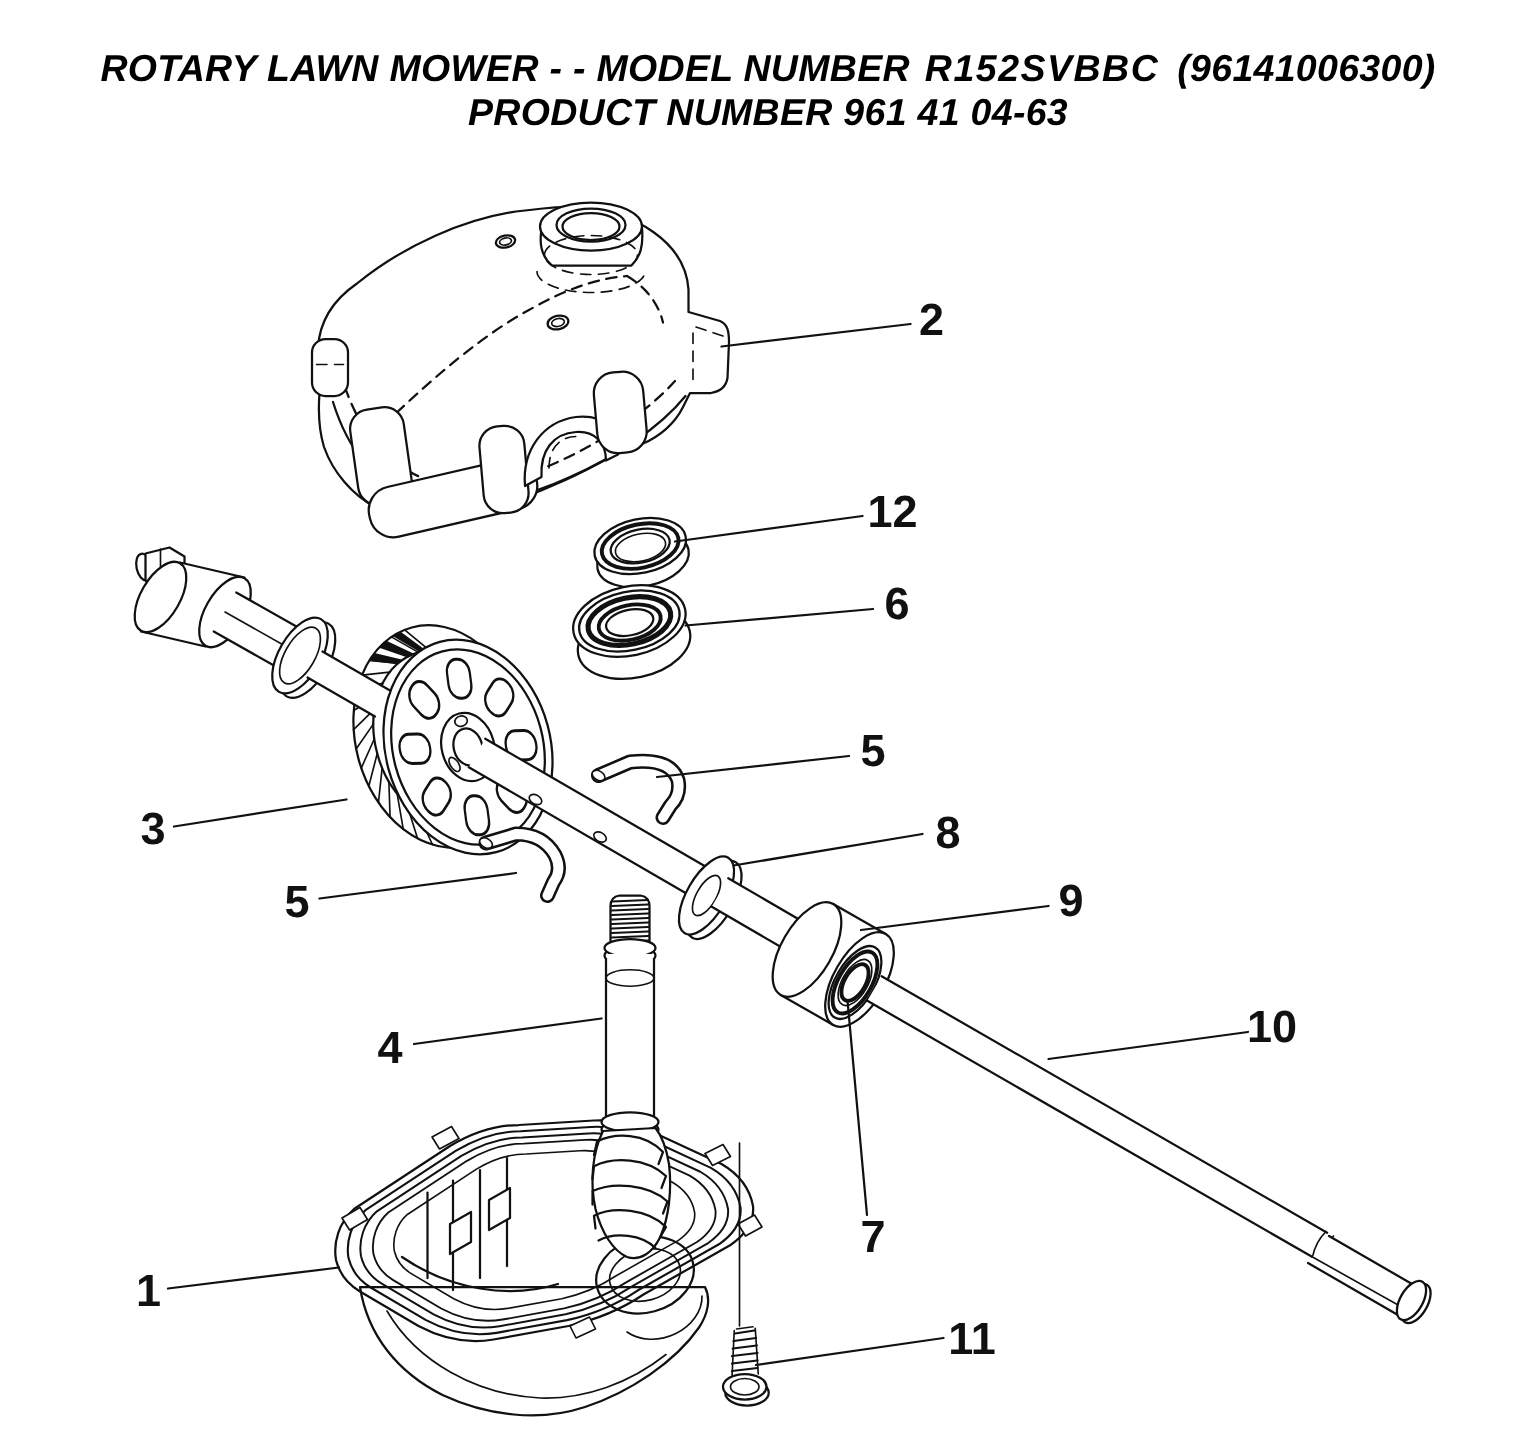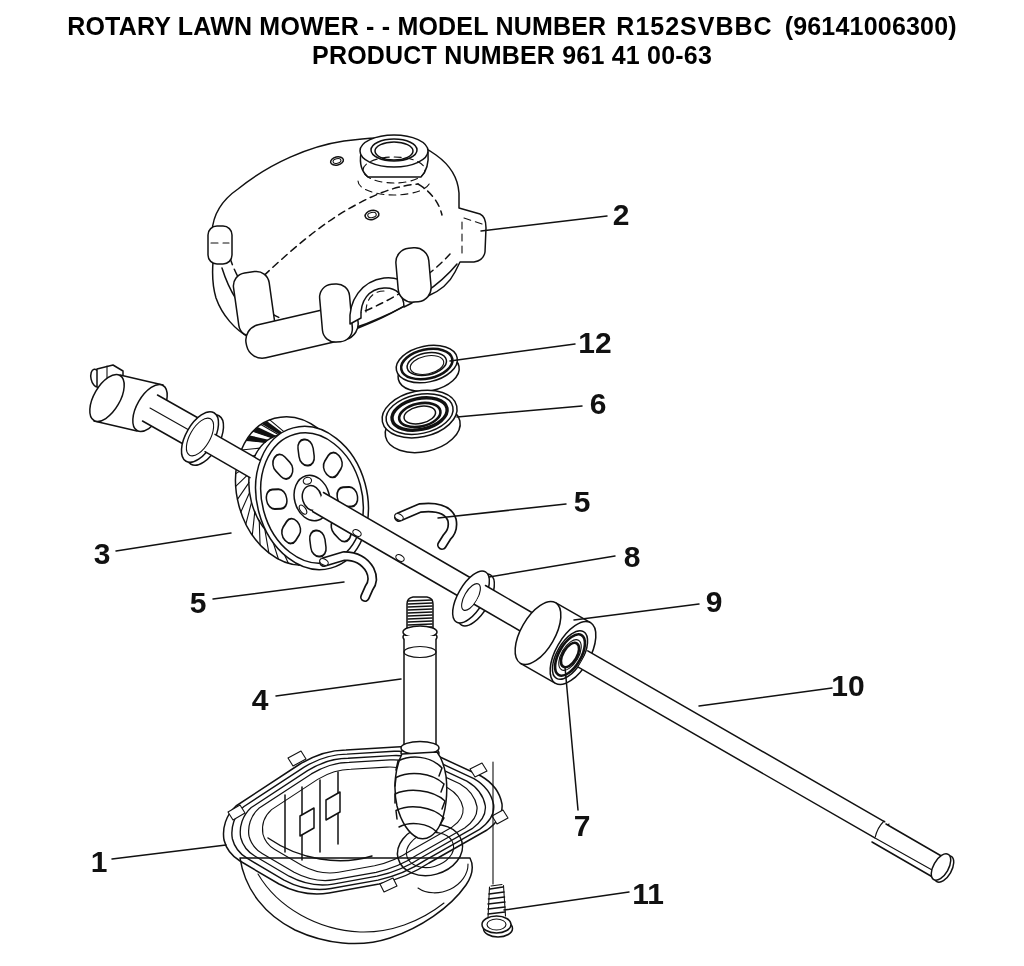--- a/index.html
+++ b/index.html
@@ -1,17 +1,17 @@
 <!DOCTYPE html>
 <html><head>
 <meta charset="utf-8">
 <style>
   html,body{margin:0;padding:0;background:#fff;width:1024px;height:966px;overflow:hidden;}
   .page{position:relative;width:1024px;height:966px;background:#fff;font-family:"Liberation Sans",sans-serif;}
-  .hdr{position:absolute;top:12px;left:0;width:1024px;text-align:center;color:#000;}
+  .hdr{position:absolute;top:32px;left:0;width:1024px;text-align:center;color:#000;font-style:italic;}
   .hdr .l{font-size:25px;font-weight:700;line-height:29px;letter-spacing:0.2px;white-space:nowrap;}
   .hdr .model{font-weight:700;letter-spacing:1px;margin:0 6px 0 10px;}
   .hdr .suffix{margin-left:6px;}
   svg{position:absolute;top:0;left:0;}
   svg *{stroke:#111;stroke-width:1.5;fill:none;stroke-linecap:round;stroke-linejoin:round;}
   svg .f{fill:#fff;}
   svg .blk{fill:#111;stroke:none;}
   svg .nos{stroke:none;}
   svg .thin{stroke-width:1.1;}
   svg .mid{stroke-width:2.6;}
@@ -378,16 +378,16 @@
       <text class="lbl" x="260" y="699">4</text>
       <text class="lbl" x="848" y="685">10</text>
       <text class="lbl" x="582" y="825">7</text>
       <text class="lbl" x="99" y="861">1</text>
       <text class="lbl" x="648" y="893">11</text>
     </g>
   </svg>
 
   <div class="hdr">
     <div class="l"><span>ROTARY LAWN MOWER - - MODEL NUMBER</span><span class="model">R152SVBBC</span><span class="suffix">(96141006300)</span></div>
-    <div class="l">PRODUCT NUMBER 961 41 00-63</div>
+    <div class="l">PRODUCT NUMBER 961 41 04-63</div>
   </div>
 
 </div>
 
 </body></html>

